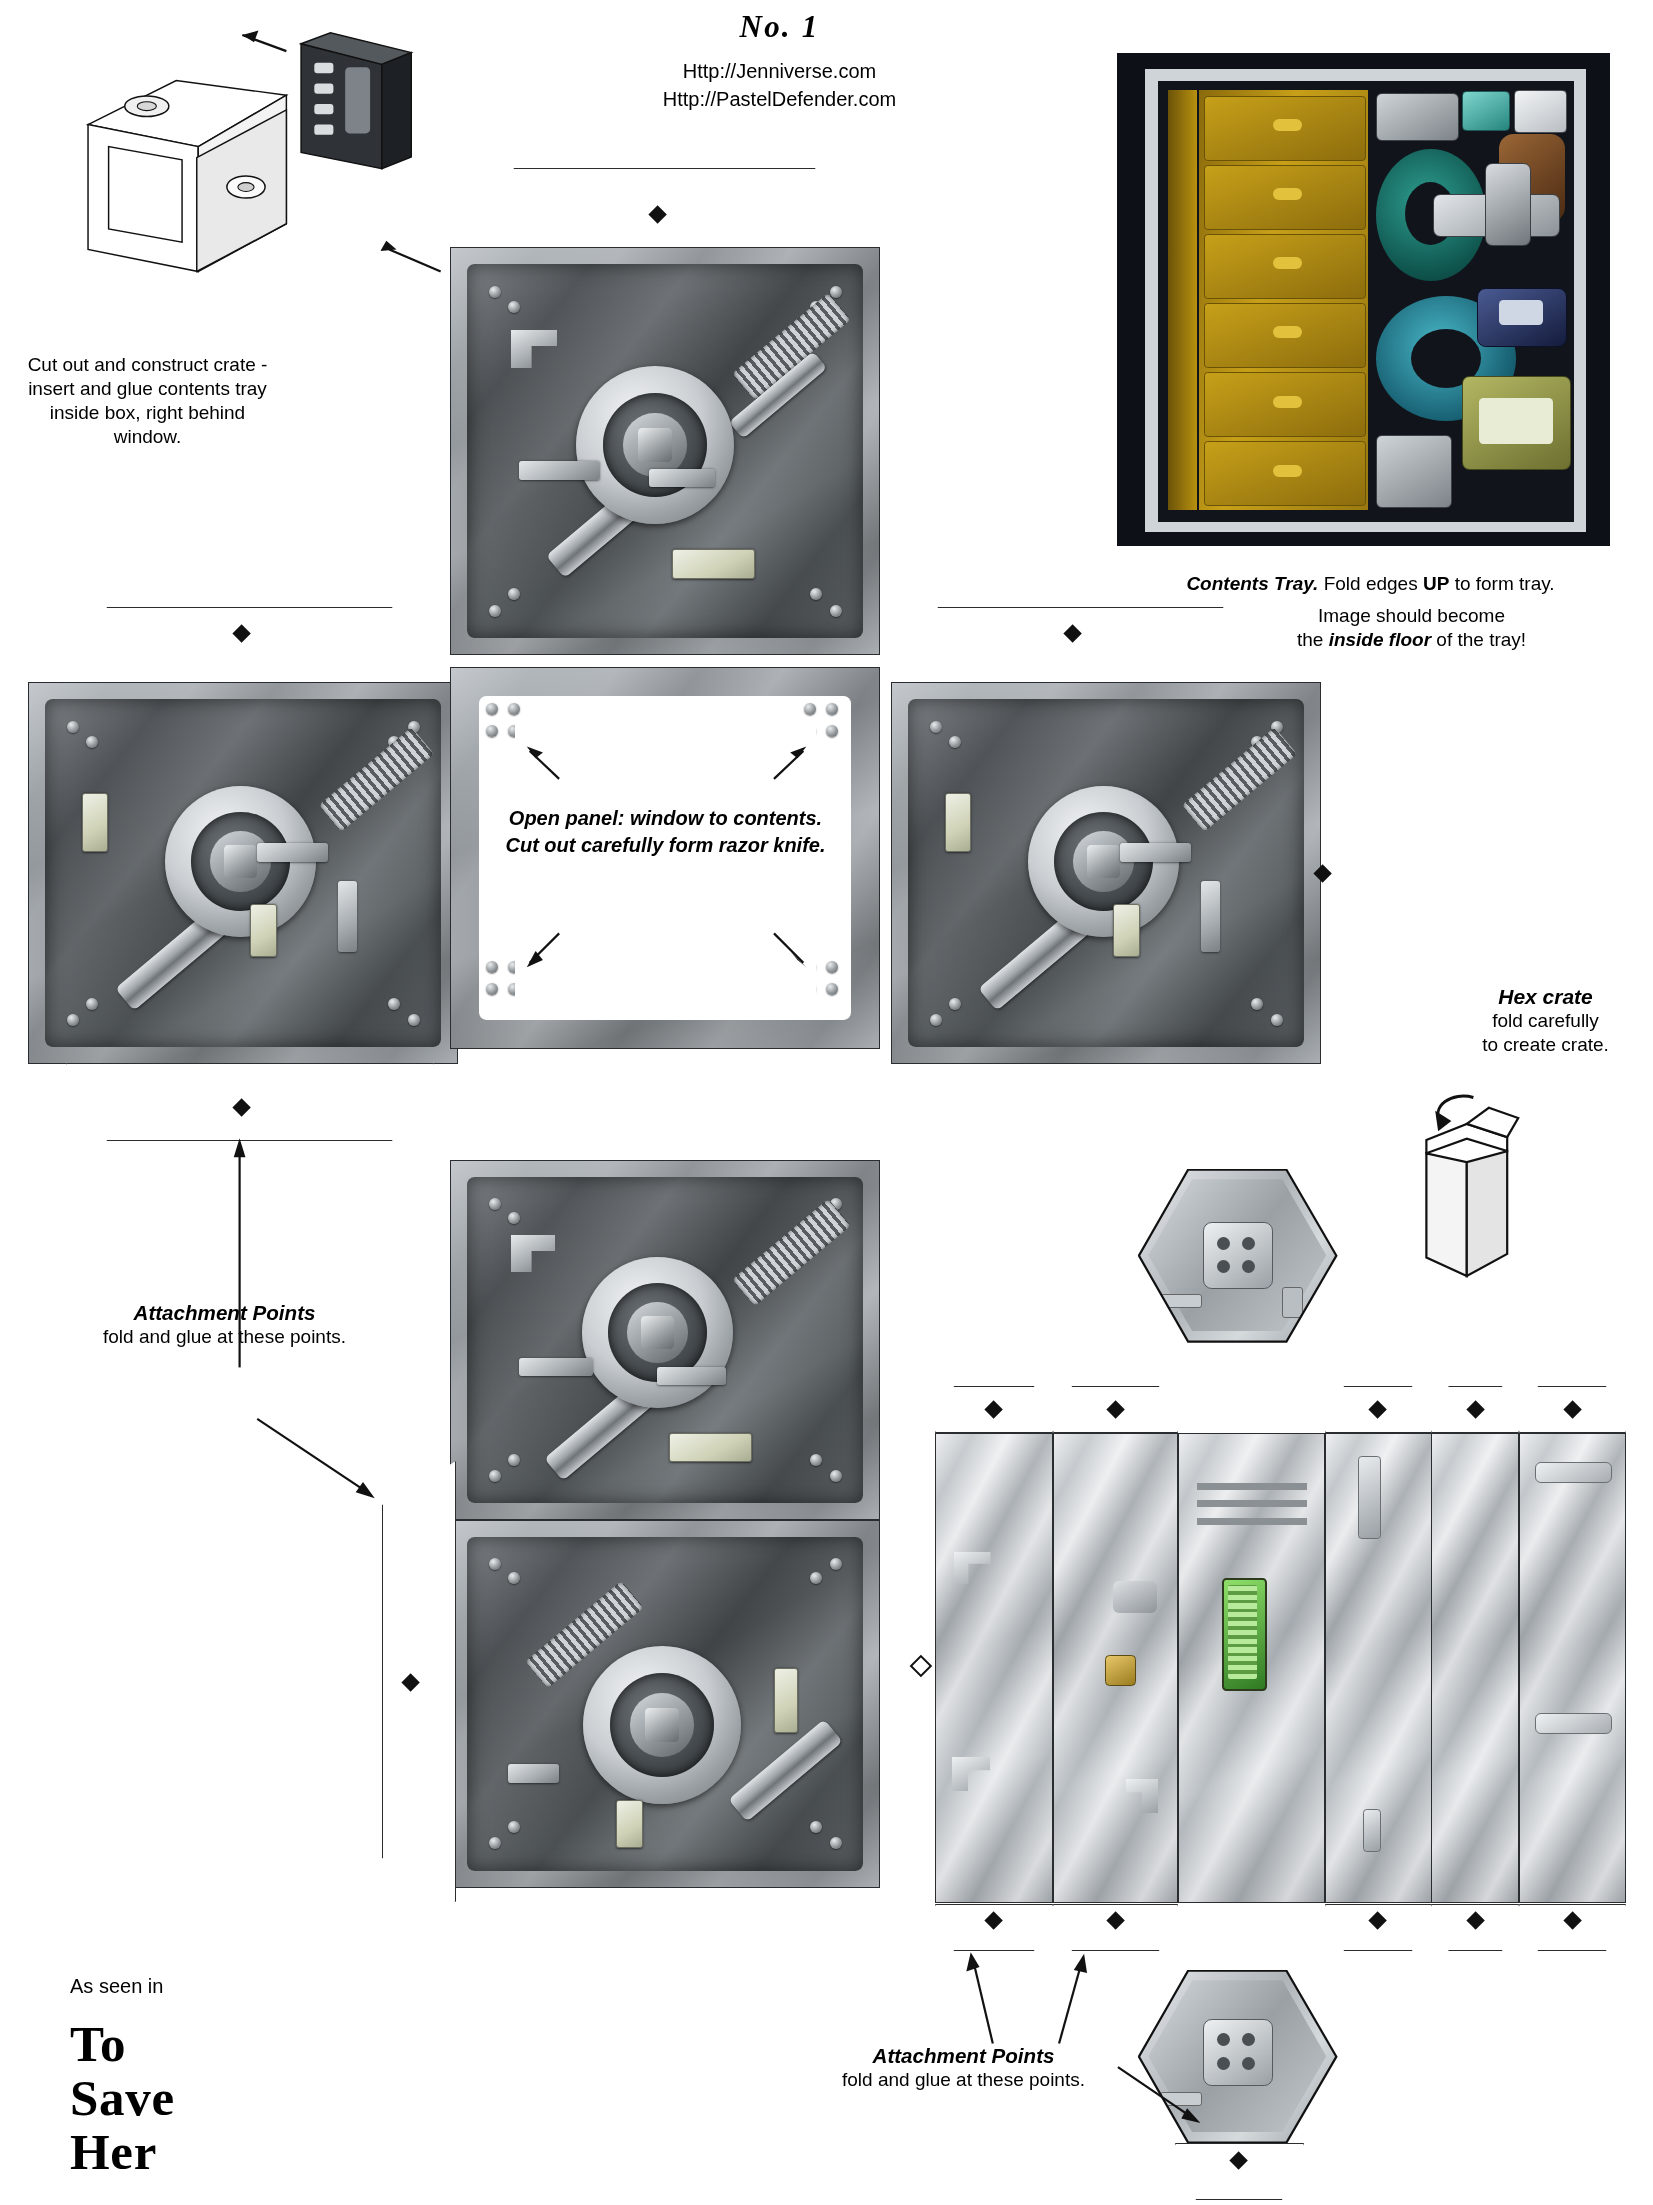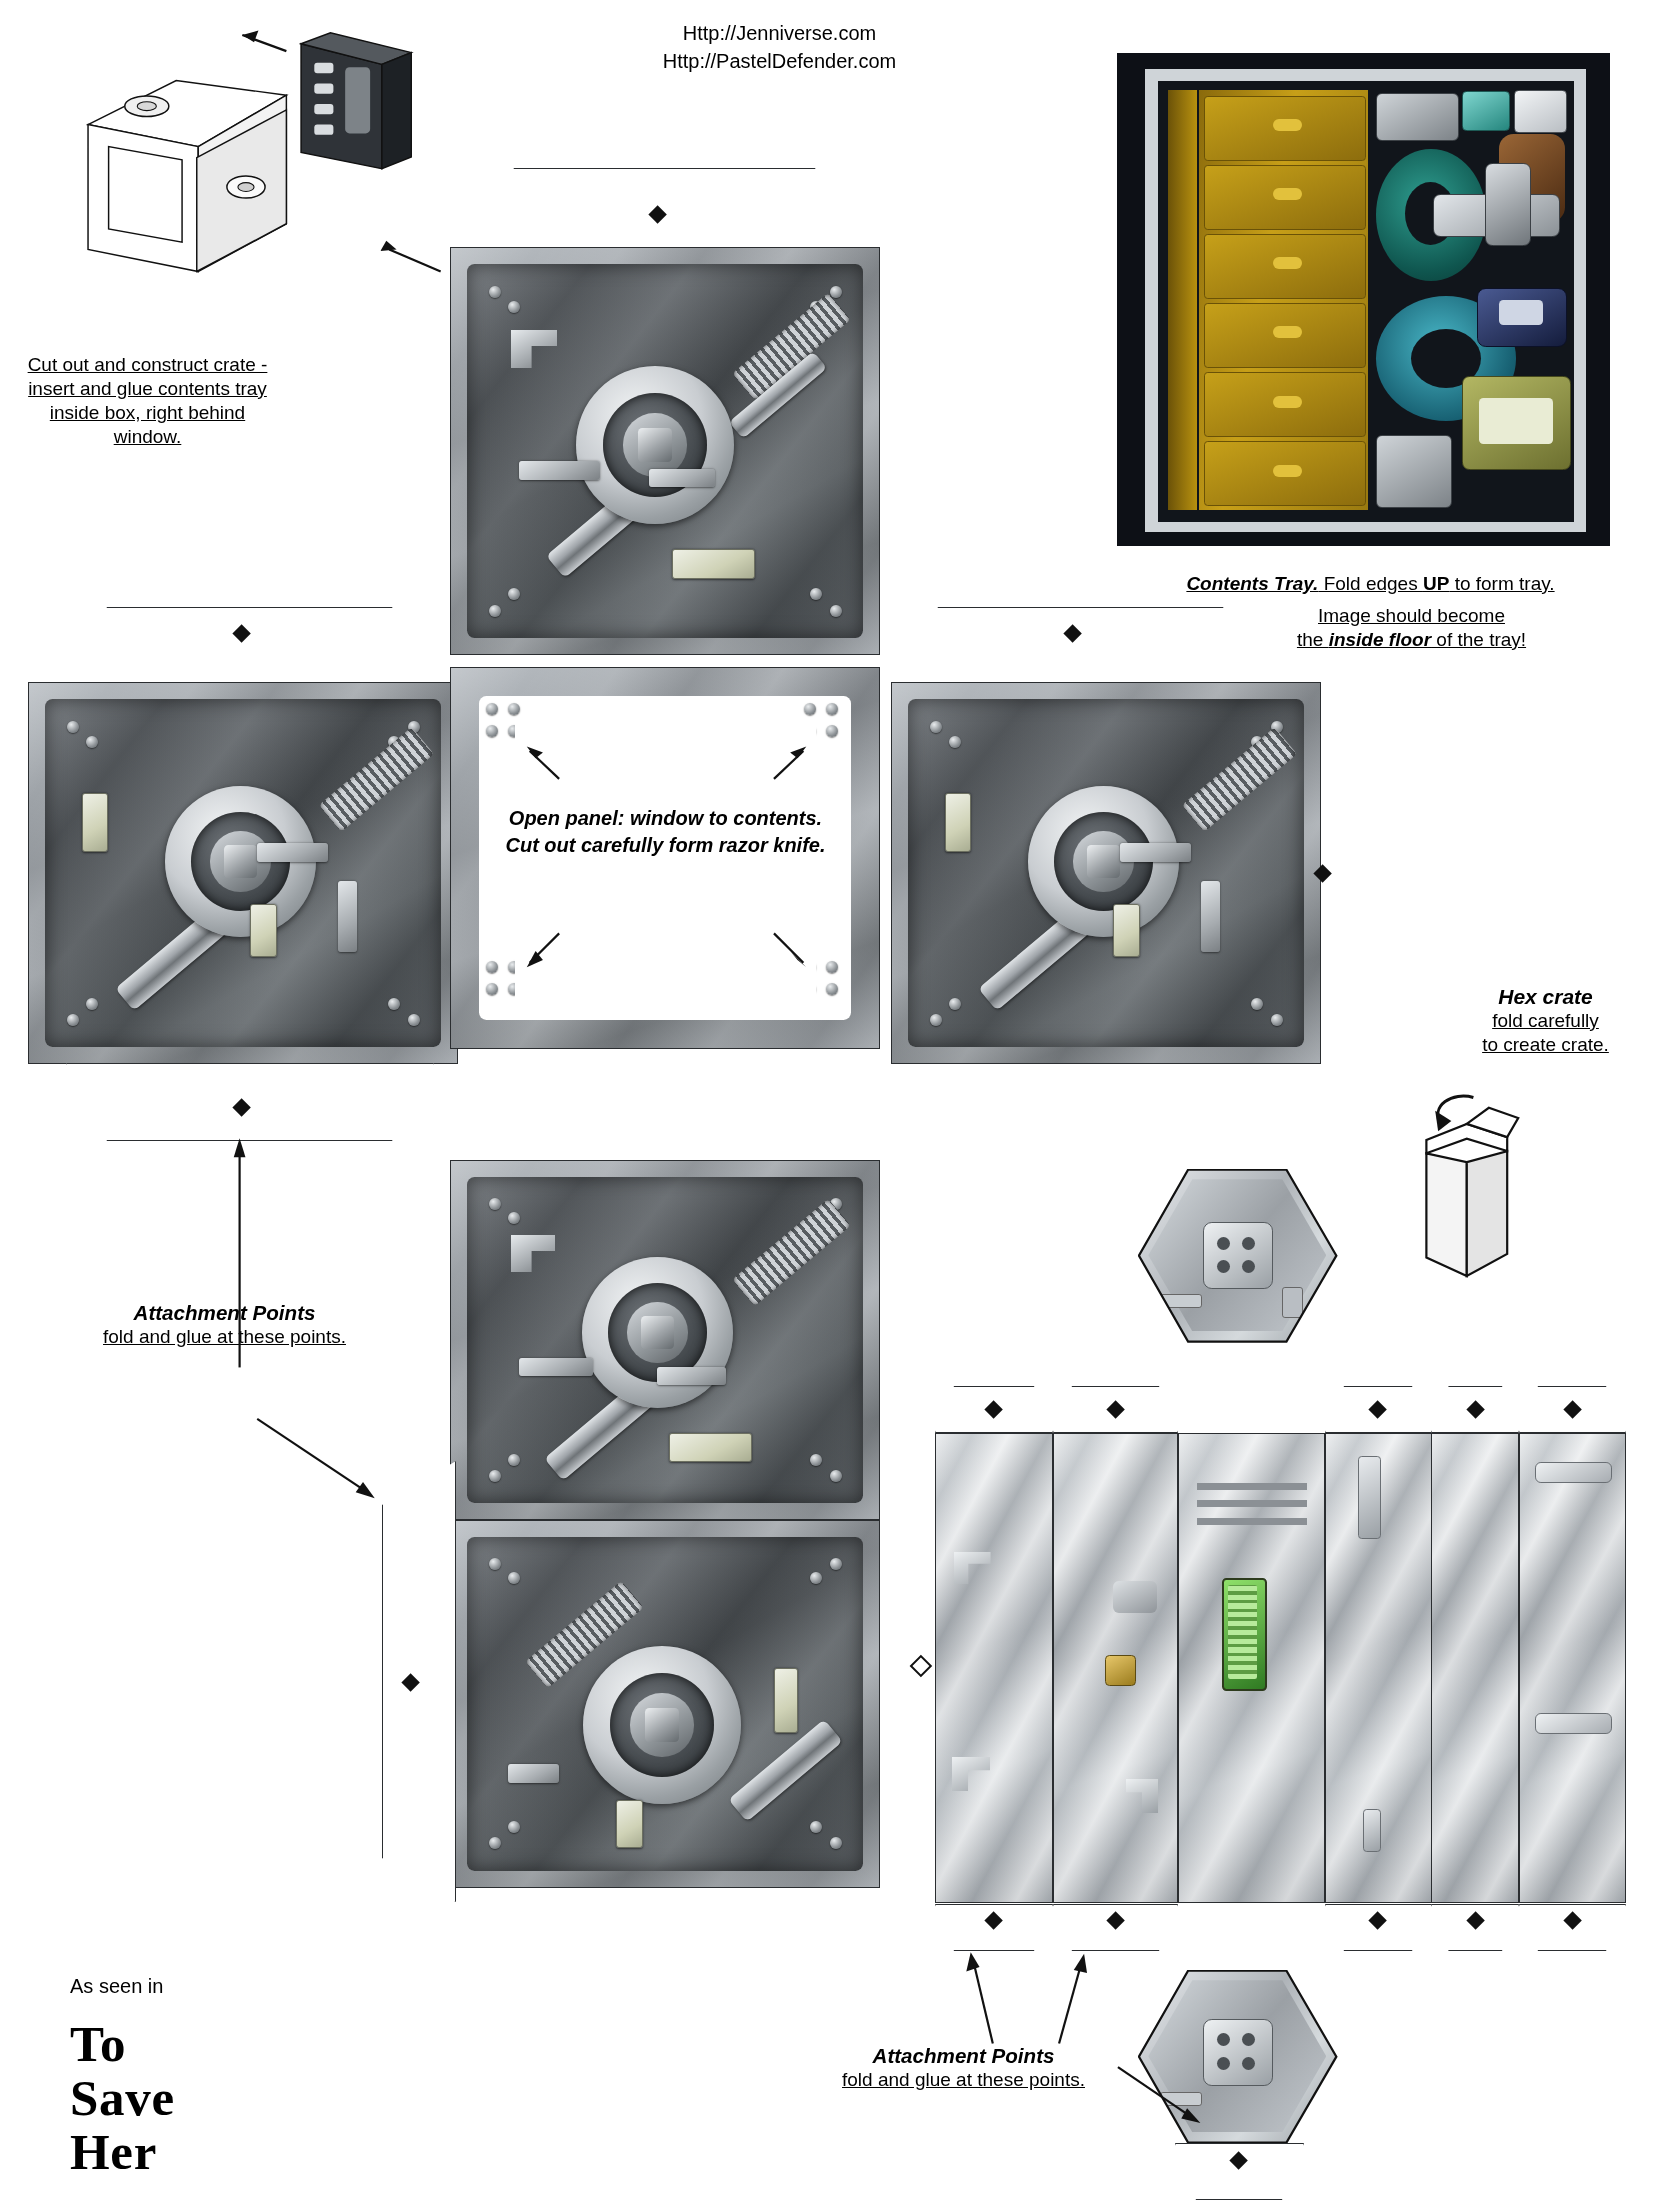--- a/index.html
+++ b/index.html
@@ -9,21 +9,21 @@
 
   
   #title{left:412px;top:7.4px;width:735px;text-align:center;}
   #title .main{font-family:"Liberation Serif", serif;font-weight:bold;
                font-size:56px;letter-spacing:1.5px;line-height:59px;}
   #title .num{font-family:"Liberation Serif", serif;font-style:italic;font-weight:bold;
               font-size:31px;letter-spacing:2.2px;margin-top:1.5px;}
   #title .byline{font-size:20px;line-height:28px;margin-top:11.8px;}
 
   
-  .txt{font-size:19px;line-height:24px;text-decoration:underline;}
+  .txt{font-size:19px;line-height:24px;}
   .bi{font-style:italic;font-weight:bold;}
   .ctr{text-align:center;}
 
   
   .panel{
     background:
       linear-gradient(125deg,
         rgba(255,255,255,0.16) 0%, rgba(255,255,255,0.0) 12%,
         rgba(255,255,255,0.10) 24%, rgba(0,0,0,0.10) 36%,
         rgba(255,255,255,0.18) 48%, rgba(0,0,0,0.12) 62%,
@@ -104,20 +104,21 @@
   
   #logo{position:absolute;left:70px;top:1975px;width:243px;}
   #logo .as{font-size:20px;}
   #logo .lw{font-family:"Liberation Serif", serif;font-weight:bold;line-height:54px;
             font-size:51px;letter-spacing:0.7px;}
 </style>
 </head>
 <body>
 
 <div id="title" class="abs">
+  <div class="num">No. 1</div>
   <div class="byline">
     <div>Http://Jenniverse.com</div>
     <div>Http://PastelDefender.com</div>
   </div>
 </div>
 
 <svg class="abs" style="left:66px;top:29px;width:382px;height:294px" viewBox="0 0 520 400" width="382" height="294">
 
   <polygon points="30,130 150,70 300,90 180,160" fill="#ffffff" stroke="#111" stroke-width="2"></polygon>
   <polygon points="30,130 30,300 180,330 180,160" fill="#ffffff" stroke="#111" stroke-width="2"></polygon>

